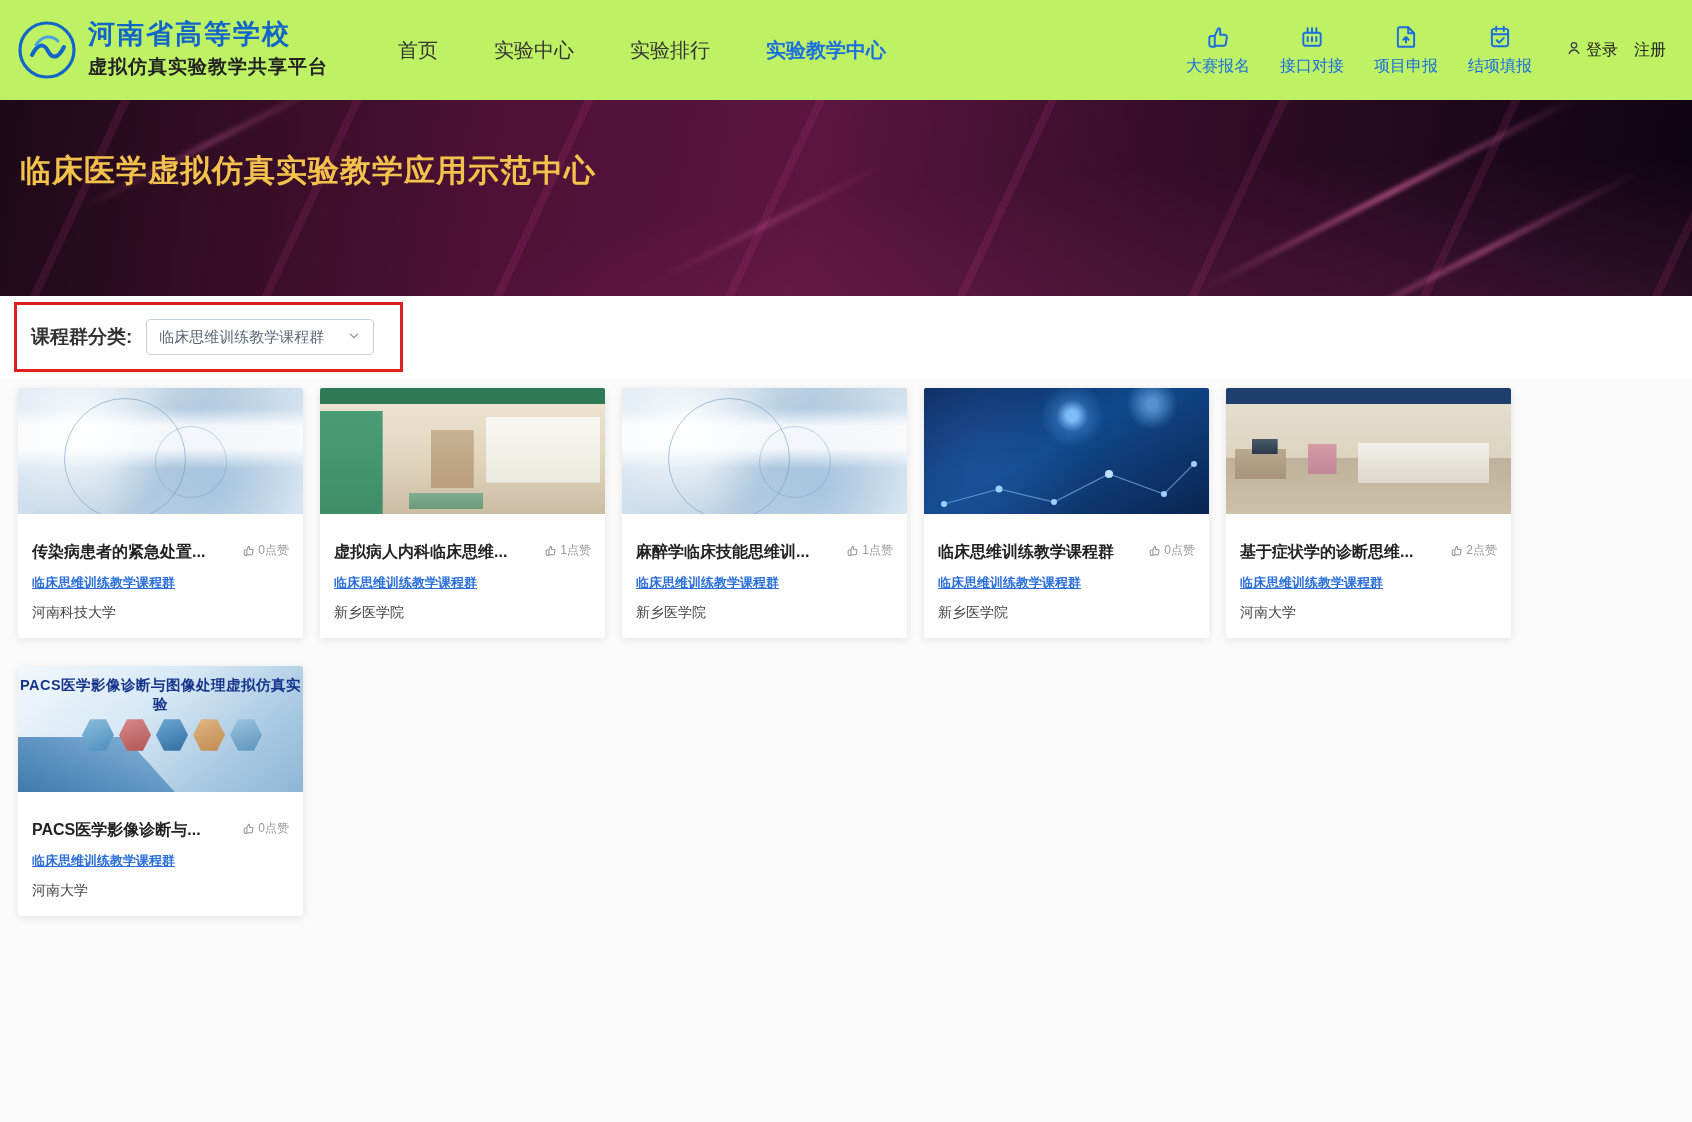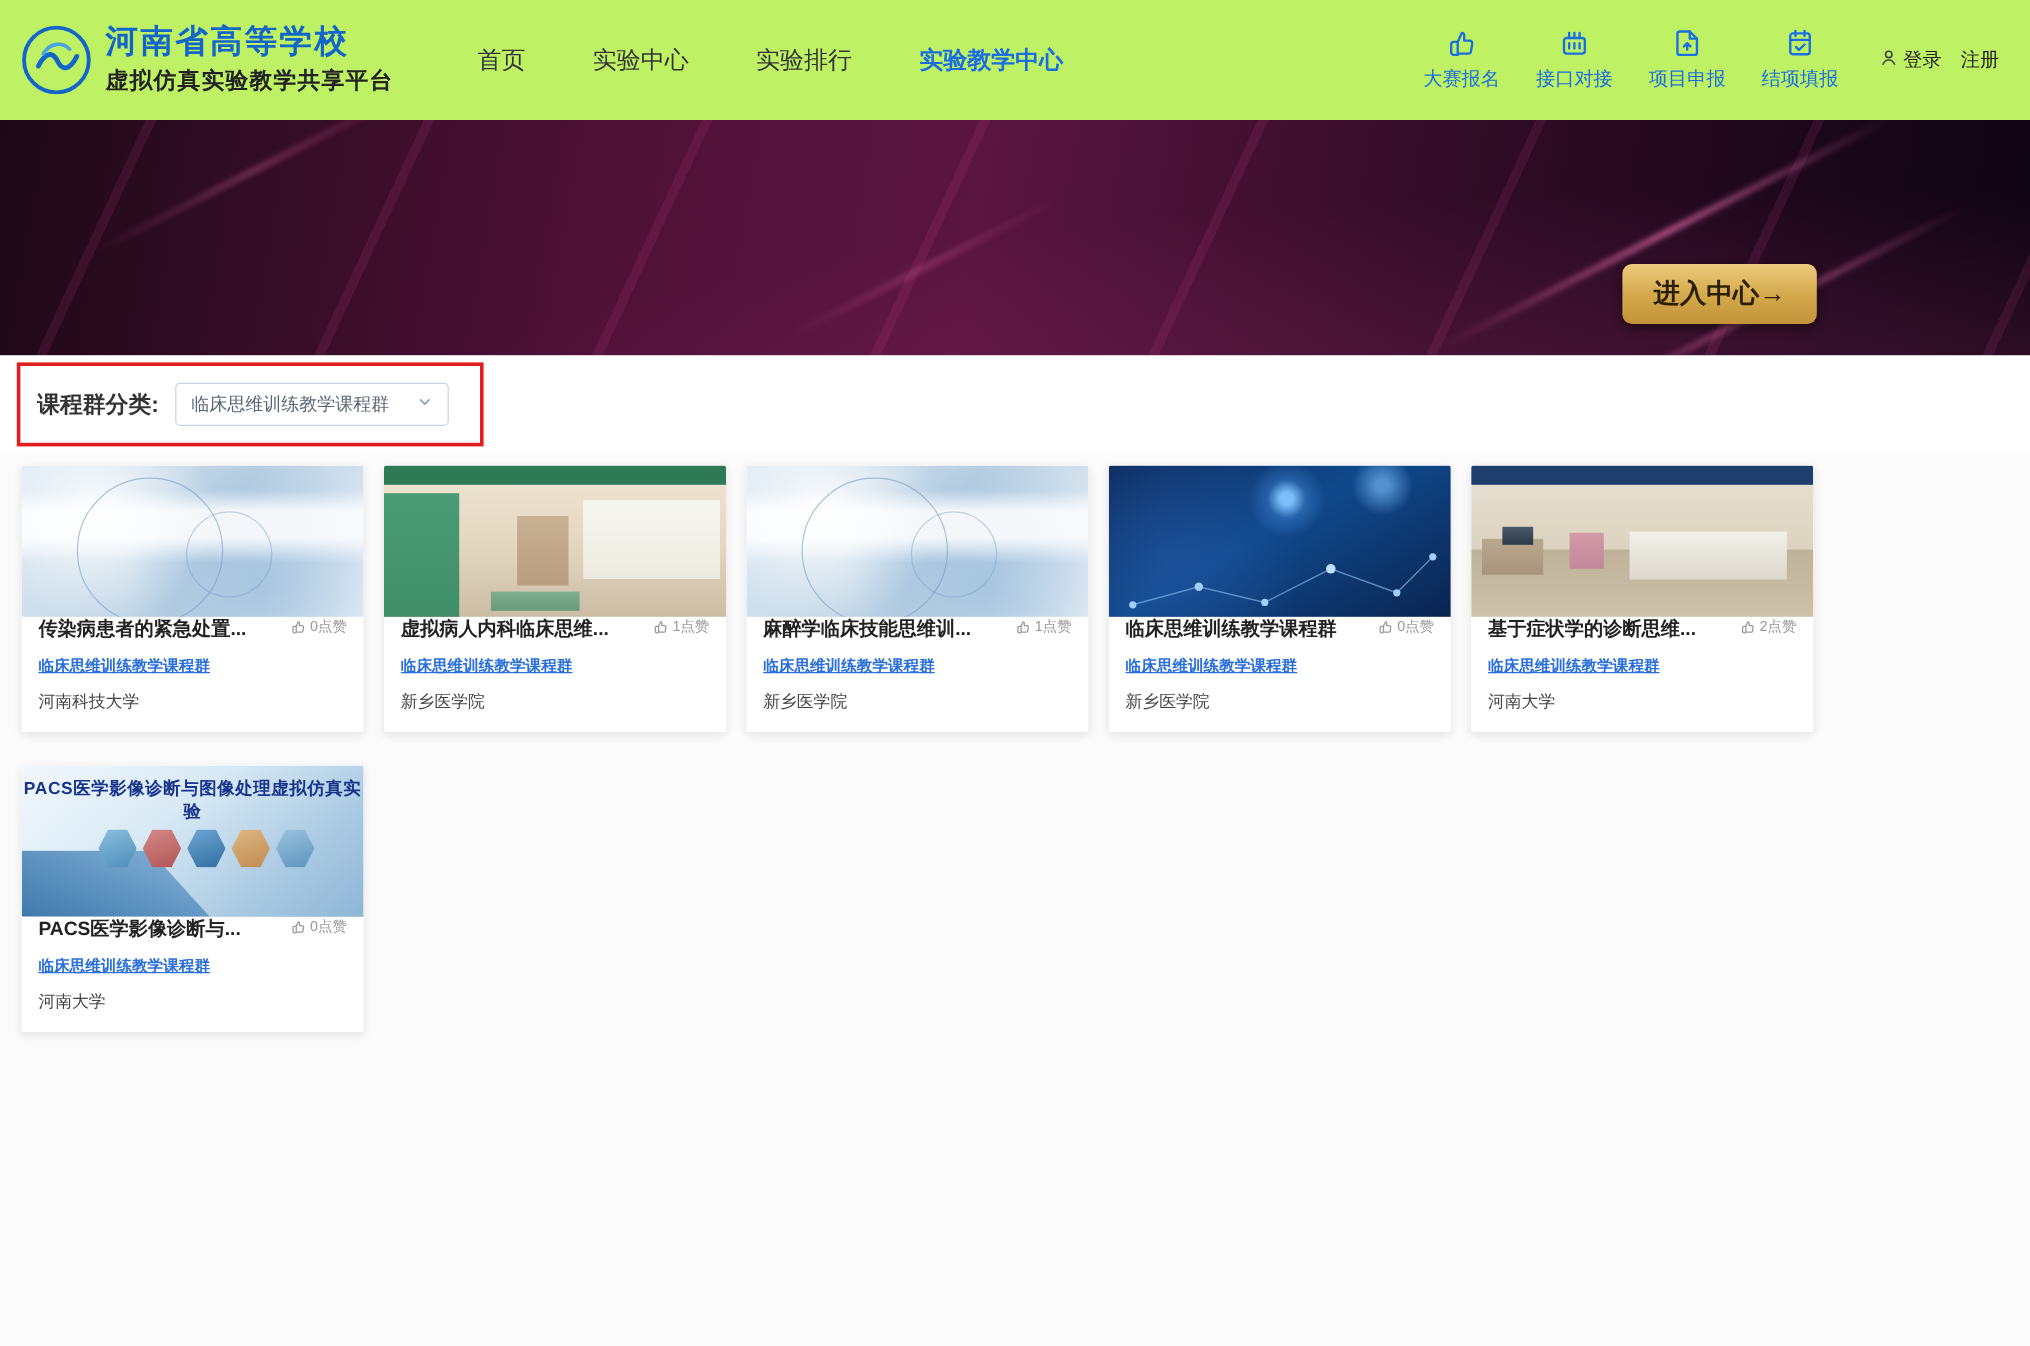--- a/index.html
+++ b/index.html
@@ -58,21 +58,21 @@
     display:flex; align-items:center; justify-content:space-between; padding:0 12px;
     font-size:15px; color:#5a6675; cursor:pointer;
   }
   .select svg { width:14px; height:14px; flex:none; }
 
   
   .cards-section { background:#fbfbfb; padding:10px 18px 40px; min-height:749px; }
   .cards-row { display:flex; gap:17px; margin-bottom:28px; }
   .card { width:285px; background:#fff; box-shadow:0 2px 8px rgba(0,0,0,0.10); border-radius:2px; overflow:hidden; cursor:pointer; flex:none; }
   .thumb { height:126px; position:relative; overflow:hidden; }
-  .card-body { padding:0 14px 16px; }
+  .card-body { padding:28px 14px 16px; }
   .title-row { display:flex; align-items:baseline; justify-content:space-between; }
   .card-title { font-size:16px; font-weight:bold; color:#222; white-space:nowrap; overflow:hidden; }
   .likes { font-size:12px; color:#999; display:flex; align-items:center; gap:3px; flex:none; margin-left:6px; }
   .likes svg { width:13px; height:13px; }
   .category { display:inline-block; margin-top:11px; font-size:13px; font-weight:bold; color:#2a6fdb; text-decoration:underline; cursor:pointer; }
   .school { margin-top:12px; font-size:14px; color:#444; }
 
   
   .img-tech {
     background:
@@ -204,21 +204,21 @@
       <span>注册</span>
     </div>
   </div>
 </div>
 
 <div class="hero">
   <div class="streak s1"></div>
   <div class="streak s2"></div>
   <div class="streak s3"></div>
   <div class="streak s4"></div>
-  <button class="enter-btn">进入中心→</button>
+  <div class="hero-title">临床医学虚拟仿真实验教学应用示范中心</div>
 </div>
 
 <div class="filter-section">
   <div class="filter-box">
     <span class="filter-label">课程群分类:</span>
     <div class="select">
       <span>临床思维训练教学课程群</span>
       <span>
         <svg viewBox="0 0 24 24" fill="none" stroke="#8aa0b8" stroke-width="2.4" stroke-linecap="round" stroke-linejoin="round">
           <polyline points="6 9 12 15 18 9"></polyline>

